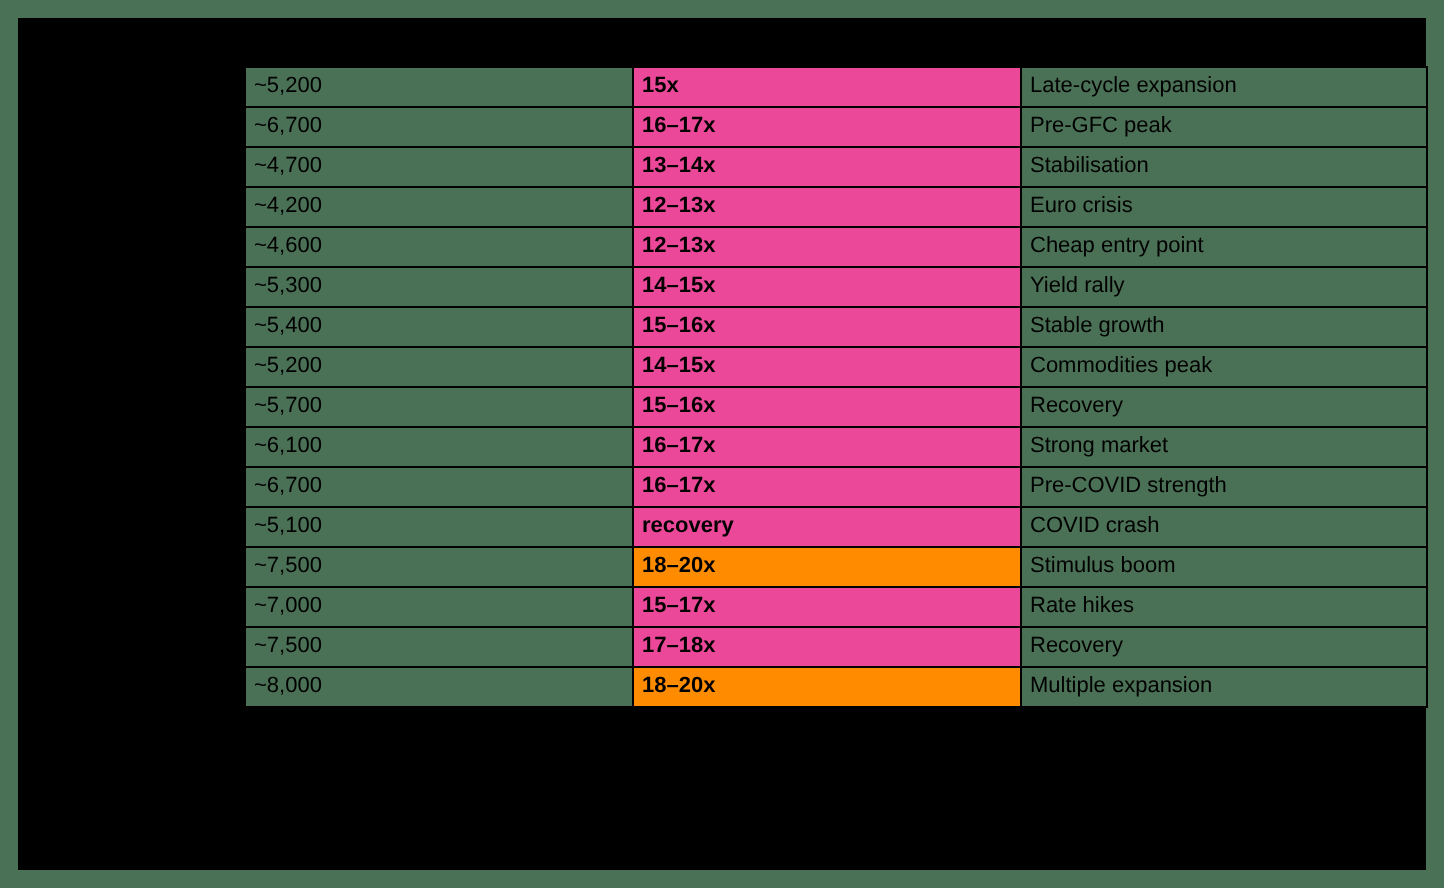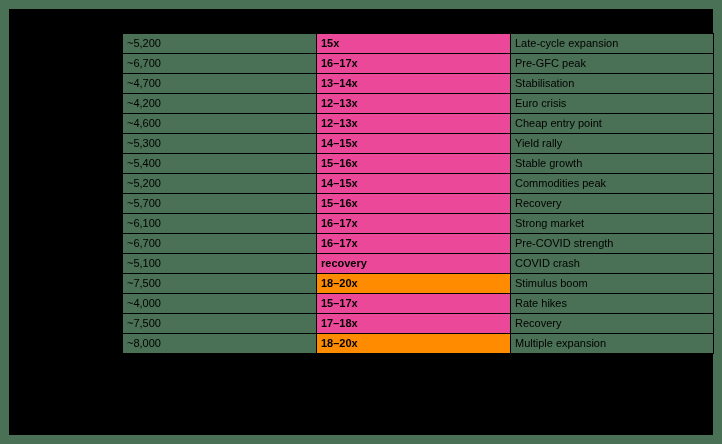--- a/index.html
+++ b/index.html
@@ -152,21 +152,21 @@
             <td class="cell-level">~5,100</td>
             <td class="cell-multiple tone-green">recovery</td>
             <td class="cell-note">COVID crash</td>
           </tr>
           <tr>
             <td class="cell-level">~7,500</td>
             <td class="cell-multiple tone-orange">18–20x</td>
             <td class="cell-note">Stimulus boom</td>
           </tr>
           <tr>
-            <td class="cell-level">~4,000</td>
+            <td class="cell-level">~7,000</td>
             <td class="cell-multiple tone-green">15–17x</td>
             <td class="cell-note">Rate hikes</td>
           </tr>
           <tr>
             <td class="cell-level">~7,500</td>
             <td class="cell-multiple tone-green">17–18x</td>
             <td class="cell-note">Recovery</td>
           </tr>
           <tr>
             <td class="cell-level">~8,000</td>

